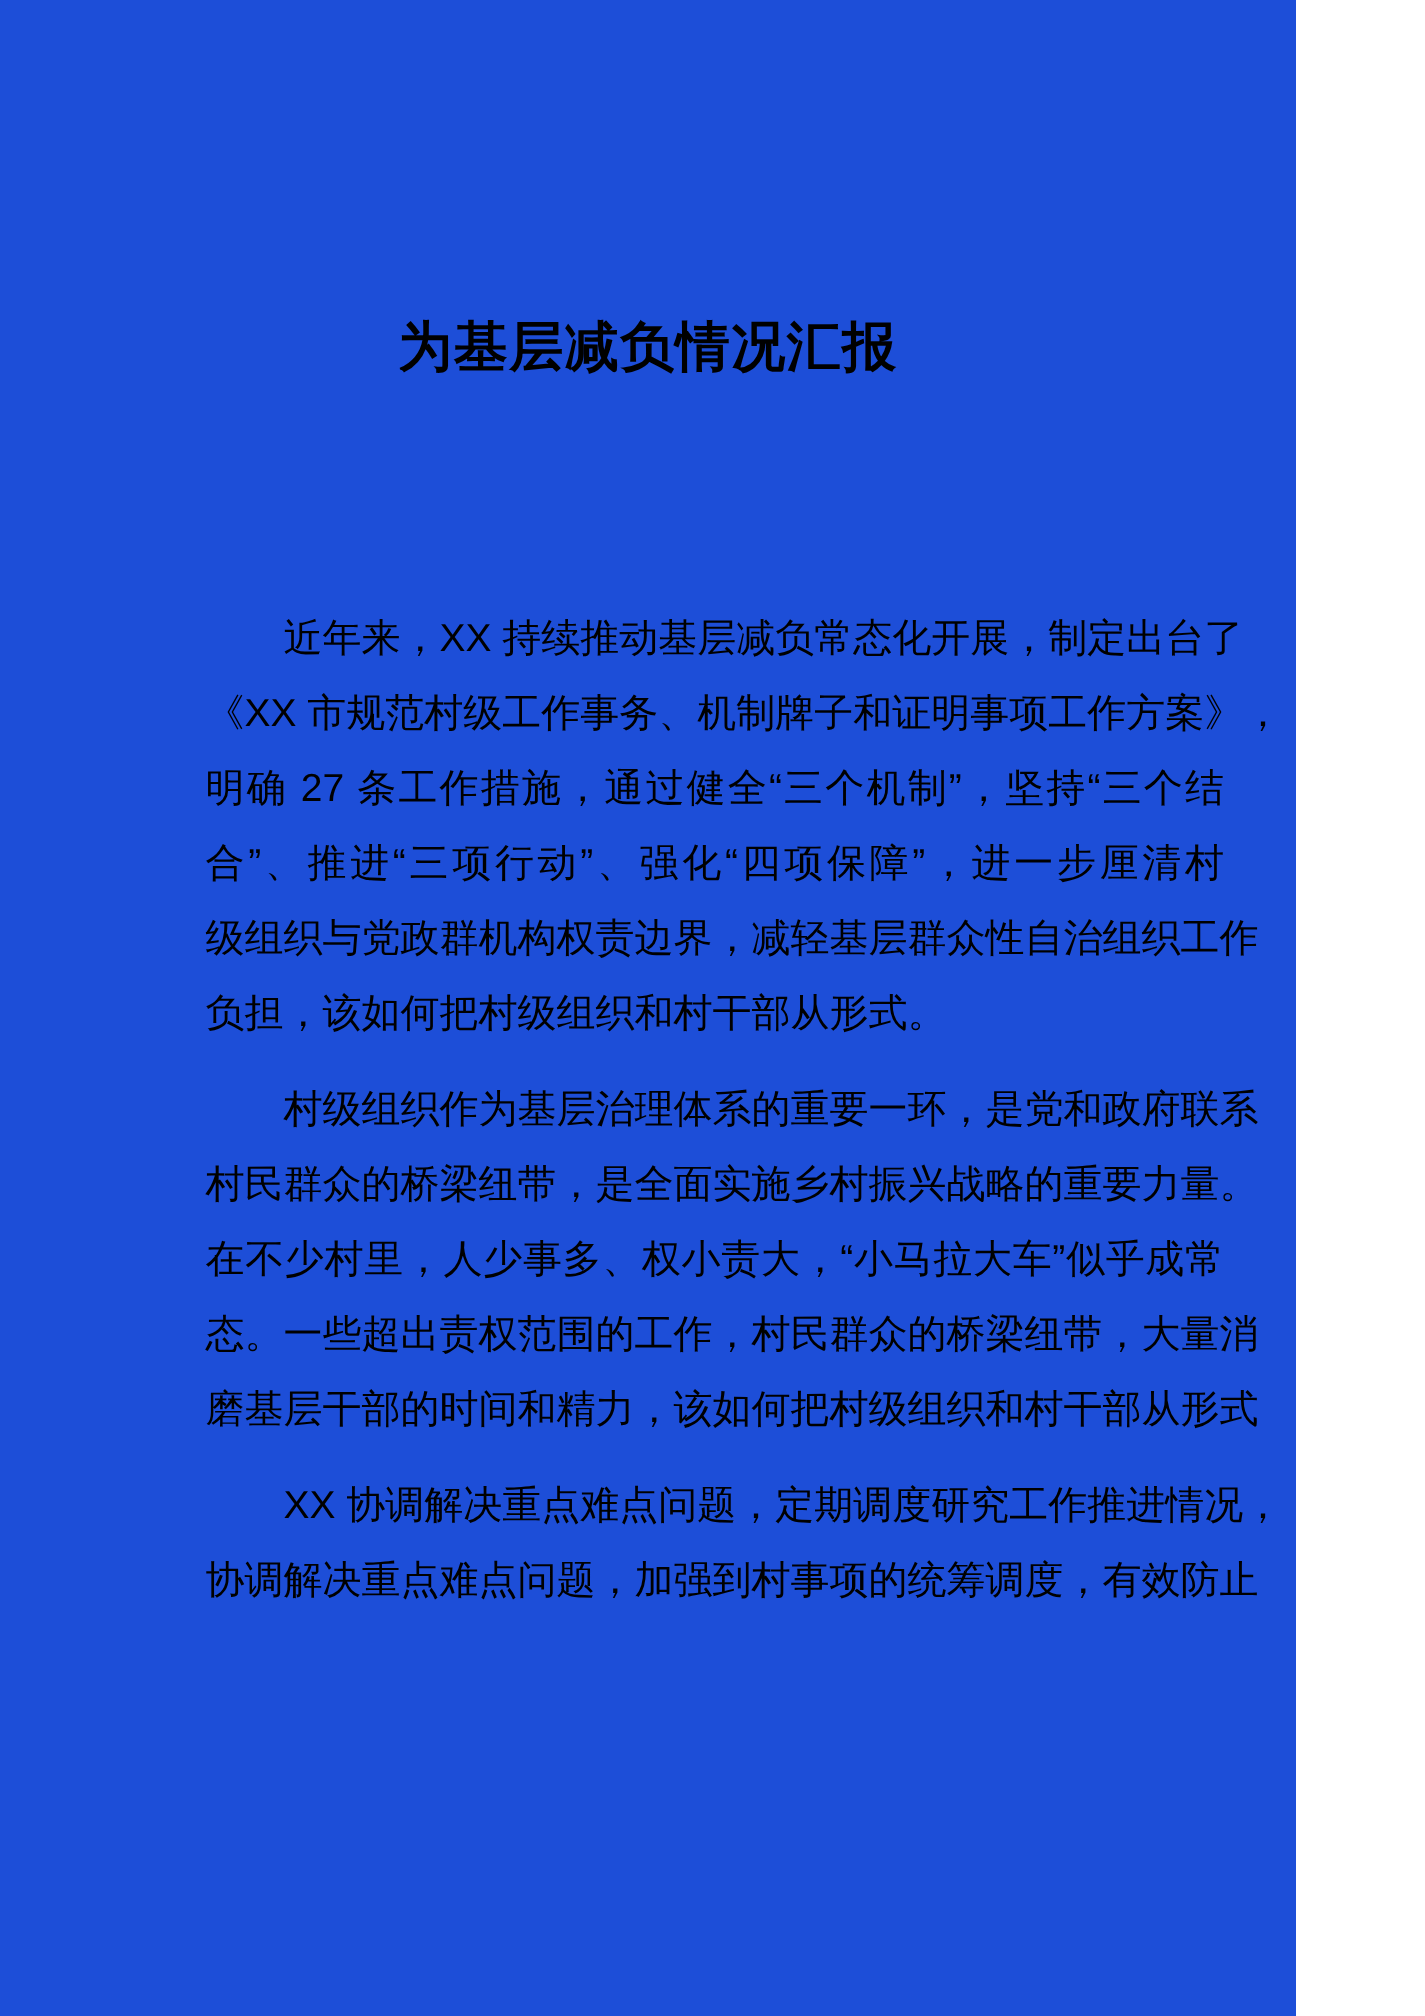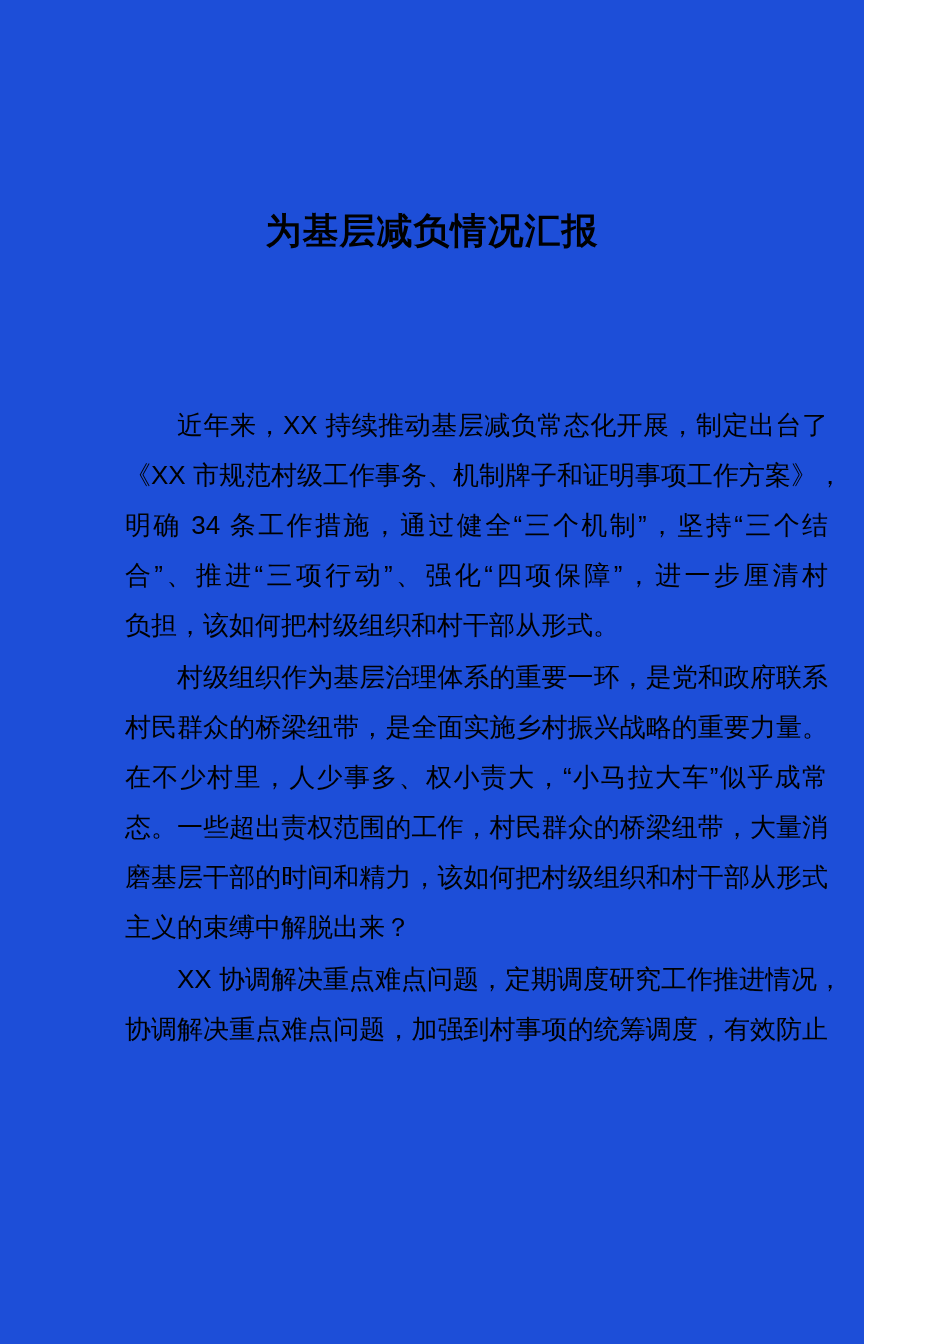--- a/index.html
+++ b/index.html
@@ -24,21 +24,21 @@
     font-weight: 700;
     text-align: center;
     letter-spacing: 1px;
   }
   .doc-body {
     margin-top: 141px;
     margin-left: 123px;
     width: 707px;
   }
   .paragraph {
-    margin: 2px;
+    margin: 14px;
     padding: 0;
   }
   .line {
     font-size: 26px;
     line-height: 50px;
     white-space: nowrap;
     text-align: justify;
     text-align-last: justify;
     text-justify: inter-ideograph;
   }
@@ -54,30 +54,30 @@
 </style>
 </head>
 <body>
 
 <div class="page">
   <h1 class="doc-title">为基层减负情况汇报</h1>
   <div class="doc-body">
       <div class="paragraph">
         <div class="line first">近年来，XX 持续推动基层减负常态化开展，制定出台了</div>
         <div class="line">《XX 市规范村级工作事务、机制牌子和证明事项工作方案》，</div>
-        <div class="line">明确 34 条工作措施，通过健全“三个机制”，坚持“三个结</div>
+        <div class="line">明确 27 条工作措施，通过健全“三个机制”，坚持“三个结</div>
         <div class="line">合”、推进“三项行动”、强化“四项保障”，进一步厘清村</div>
+        <div class="line">级组织与党政群机构权责边界，减轻基层群众性自治组织工作</div>
         <div class="line para-end">负担，该如何把村级组织和村干部从形式。</div>
       </div>
       <div class="paragraph">
         <div class="line first">村级组织作为基层治理体系的重要一环，是党和政府联系</div>
         <div class="line">村民群众的桥梁纽带，是全面实施乡村振兴战略的重要力量。</div>
         <div class="line">在不少村里，人少事多、权小责大，“小马拉大车”似乎成常</div>
         <div class="line">态。一些超出责权范围的工作，村民群众的桥梁纽带，大量消</div>
         <div class="line">磨基层干部的时间和精力，该如何把村级组织和村干部从形式</div>
-        <div class="line para-end">主义的束缚中解脱出来？</div>
       </div>
       <div class="paragraph">
         <div class="line first">XX 协调解决重点难点问题，定期调度研究工作推进情况，</div>
         <div class="line">协调解决重点难点问题，加强到村事项的统筹调度，有效防止</div>
       </div>
     </div>
 </div>
 
 </body></html>

